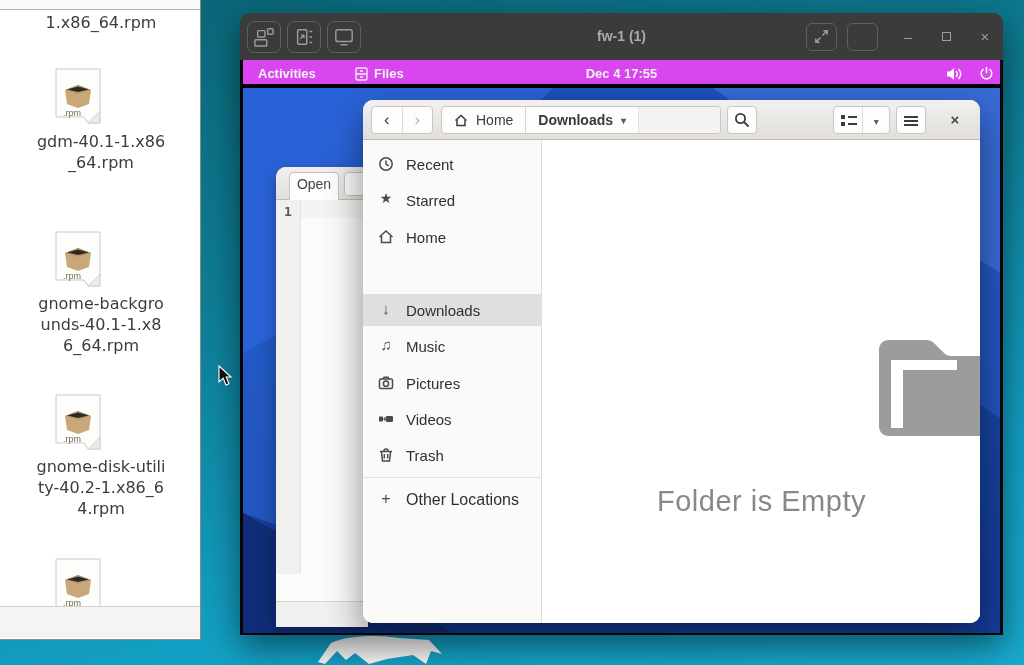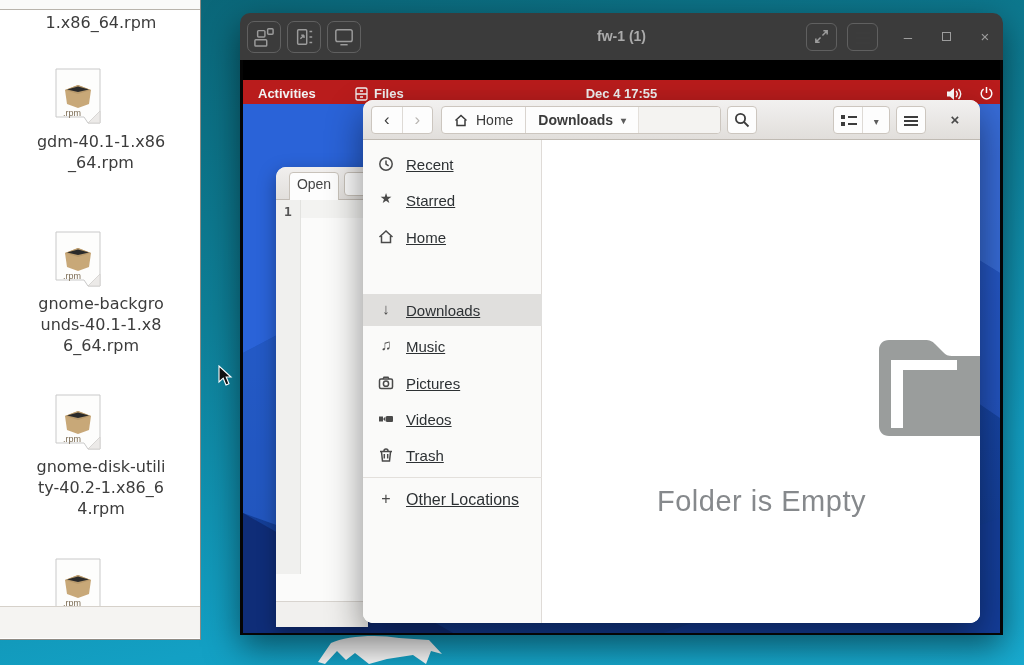--- a/index.html
+++ b/index.html
@@ -28,21 +28,21 @@
   .vm-toolbtn svg { position:absolute; left:50%; top:50%; transform:translate(-50%,-50%); }
   .vm-title { left:0; top:0; width:100%; height:47px; text-align:center; line-height:47px;
     color:#ababab; font-size:14px; font-weight:bold; }
   .vm-smallbtn { top:10px; width:31px; height:28px; border:1px solid #606060; border-radius:6px; }
   .vm-ctrl { top:0; height:47px; line-height:47px; color:#9d9d9d; font-size:15px; text-align:center; width:20px; }
   .vm-max { top:19px; width:9px; height:9px; border:1.5px solid #9d9d9d; }
 
   
   .guest { left:240px; top:60px; width:763px; height:575px; background:#000;
     border-left:3px solid #050505; border-right:3px solid #050505; border-bottom:2px solid #050505; overflow:hidden; }
-  .g-topbar { left:0; top:0; width:757px; height:24px; background:#b91c1c; color:#fff;margin-top:20px; }
+  .g-topbar { left:0; top:0; width:757px; height:24px; background:#d946ef; color:#fff; }
   .g-topbar .lbl { font-size:13px; font-weight:bold; color:#f2f2f2; }
   .g-wall { left:0; top:28px; width:757px; height:545px; }
 
   
   .gedit { left:33px; top:107px; width:92px; height:460px; background:#fbfbfa;
     border-radius:10px 0 0 0; box-shadow:0 6px 18px rgba(0,0,0,.35); }
   .gedit-hb { left:0; top:0; width:100%; height:33px; border-radius:10px 0 0 0;
     background:linear-gradient(#f1efee,#e2dfdc); border-bottom:1px solid #c2bcb5; }
   .gedit-btn { background:#fdfdfd; border:1px solid #c8c2ba; border-radius:4px;
     font-size:14px; color:#454545; text-align:center; }
@@ -69,21 +69,21 @@
   .sq-btn { top:6px; width:30px; height:28px; }
   .view-pair { left:470px; top:6px; width:57px; height:28px; display:flex; }
   .naut-close { left:578px; top:6px; width:28px; height:28px; text-align:center; line-height:28px;
     font-size:15px; color:#4a4a4a; font-weight:bold; }
   .naut-body { left:0; top:40px; width:617px; height:483px; background:#fff; border-radius:0 0 10px 10px; overflow:hidden; }
   .sidebar { left:0; top:0; width:179px; height:483px; background:#fafaf9; border-right:1px solid #dfdbd7; }
   .srow { left:0; width:179px; height:32px; display:flex; align-items:center; }
   .srow.sel { background:#e0dfdd; }
   .sic { width:16px; height:16px; margin:0 12px 0 15px; display:inline-block; position:relative; }
   .sic .gl { position:absolute; left:0; top:-2px; width:16px; text-align:center; font-size:14px; color:#4a4a4a; }
-  .slb { font-size:15px; color:#2d3134;text-decoration:underline; }
+  .slb { font-size:15px; color:#2d3134; }
   .sep { left:0; width:179px; height:1px; background:#e3e0dc; }
   .main-pane { left:180px; top:0; width:437px; height:483px; background:#fff; }
   .empty-title { left:0; top:345px; width:437px; text-align:center; font-size:29px;
     color:#86898c; letter-spacing:.5px; }
 
   .bars3 span { position:absolute; left:50%; transform:translateX(-50%); width:14px; height:2px; background:#3c3c3c; }
   .cursor { left:218px; top:365px; z-index:60; }
 </style>
 </head>
 <body>

